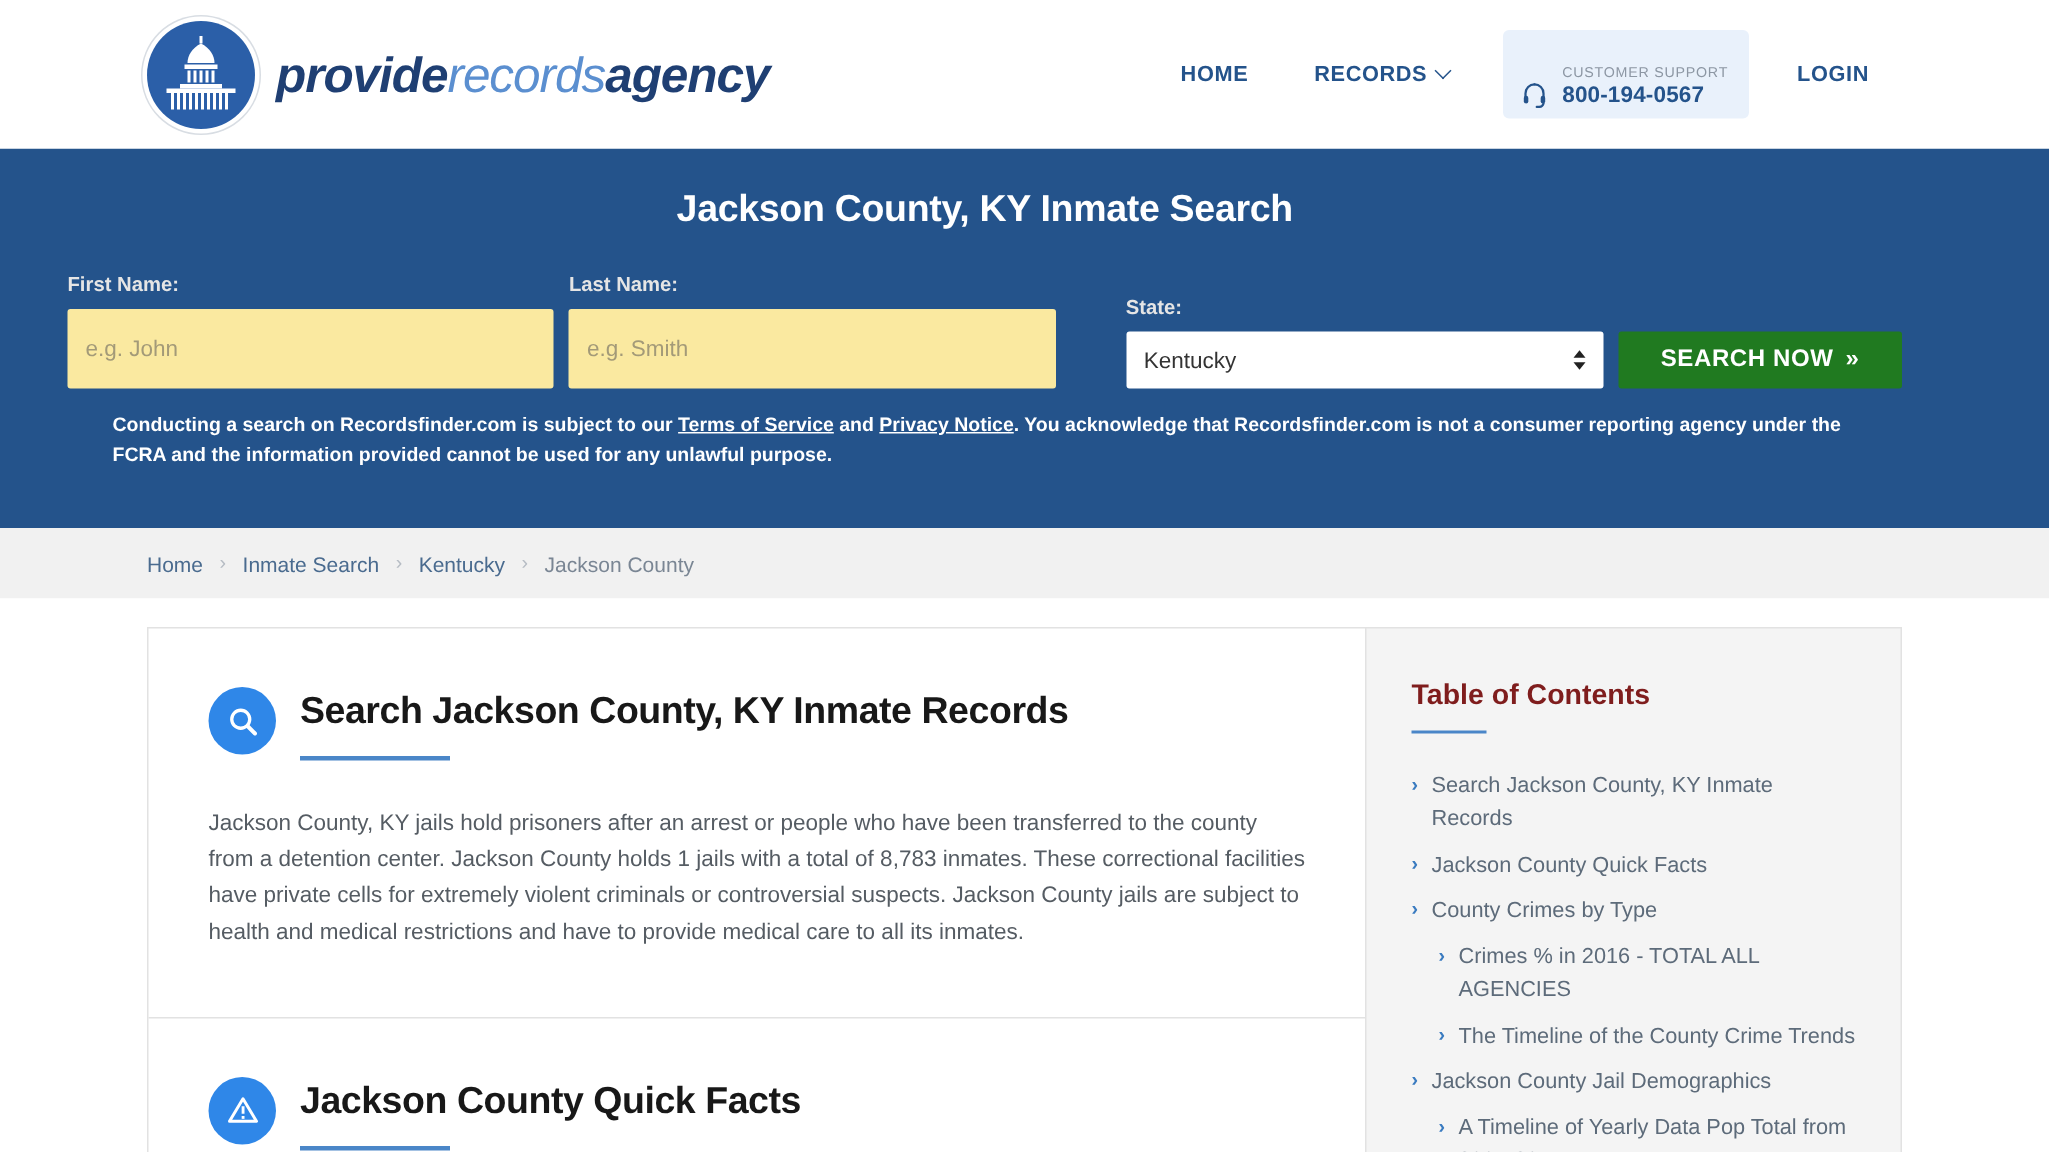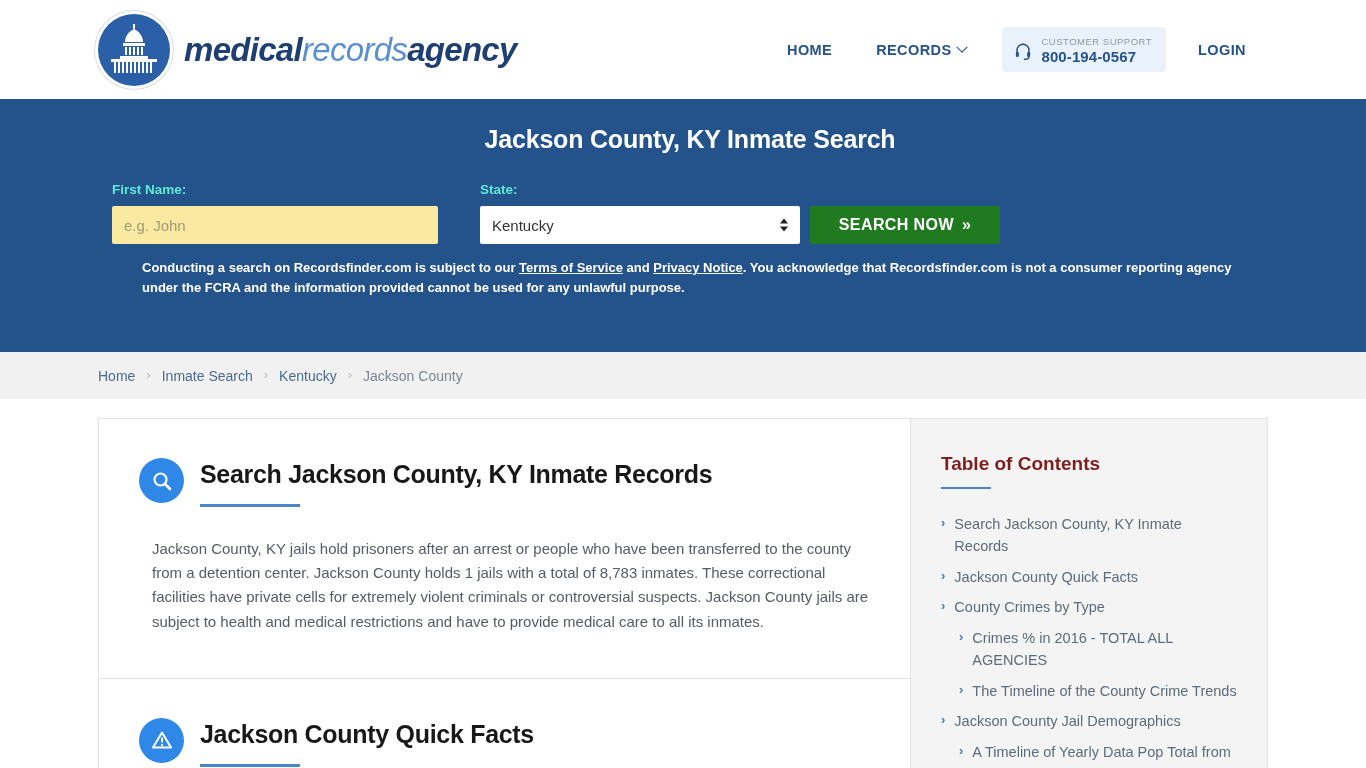--- a/index.html
+++ b/index.html
@@ -65,23 +65,23 @@
     display: inline-block;
     width: 8px; height: 8px;
     border-right: 1.6px solid #24538b;
     border-bottom: 1.6px solid #24538b;
     transform: rotate(45deg) translate(-2px, -2px);
   }
   .support-box {
     background: #e9f1fb;
     border-radius: 4px;
     display: flex;
-    align-items: center;
+    align-items: flex-end;
     gap: 9px;
-    padding: 10px 14px 7px 12px;
+    padding: 24px 14px 7px 12px;
     margin: 0 10px 0 14px;
     cursor: pointer;
   }
   .support-text { line-height: 1.05; }
   .support-label {
     display: block;
     font-size: 9.5px;
     color: #8d97a4;
     letter-spacing: 0.5px;
     margin-bottom: 2px;
@@ -90,48 +90,48 @@
     display: block;
     font-size: 15px;
     font-weight: 700;
     color: #24538b;
     letter-spacing: 0.1px;
   }
 
   
   .search-band {
     background: #24538b;
-    padding: 26px 98px 24px 112px;
+    padding: 26px 98px 24px 45px;
     height: 253px;
   }
   .band-title {
     color: #ffffff;
     font-size: 25px;
     font-weight: 700;
     text-align: center;
     margin-bottom: 28px;
     letter-spacing: -0.2px;
   }
   .search-form {
     display: flex;
     align-items: flex-end;
     gap: 0;
   }
   .field { display: flex; flex-direction: column; }
   .field-first { width: 326px; margin-right: 10px; }
   .field-last { width: 326px; margin-right: 15px; }
   .field-state { width: 320px; margin-right: 10px; margin-left: 32px; }
   .field-label {
-    color: #5eead4;
+    color: #e5e5e5;
     font-size: 13.5px;
     font-weight: 700;
     margin-bottom: 9px;
   }
   .text-input {
-    height: 38px;
+    height: 53px;
     border: none;
     background: #fae9a0;
     font-size: 15px;
     color: #4a4a4a;
     padding: 0 12px;
     font-family: "Liberation Sans", sans-serif;
     border-radius: 2px;
   }
   .text-input::placeholder { color: #a39a78; }
   .state-select {
@@ -253,21 +253,20 @@
     width: 100px;
     height: 3px;
     background: #4a86c8;
     margin-top: 15px;
   }
   .sec-body {
     margin-top: 30px;
     font-size: 15px;
     line-height: 1.62;
     color: #555c63;
-    margin-left: 13px;
   }
 
   
   .sidebar {
     width: 358px;
     background: #f4f4f4;
     border: 1px solid #e2e2e2;
     padding: 34px 30px 30px 30px;
   }
   .toc-title {
@@ -328,21 +327,21 @@
           <rect x="36" y="47" width="2" height="12"></rect>
           <rect x="40" y="47" width="2" height="12"></rect>
           <rect x="44" y="47" width="2" height="12"></rect>
           <rect x="48" y="47" width="2" height="12"></rect>
           <rect x="52" y="47" width="2" height="12"></rect>
           <rect x="13" y="45" width="46" height="3"></rect>
         </g>
       </svg>
     </div>
     <div class="brand-wordmark">
-      <span class="wm-inmate">medical</span><span class="wm-records">records</span><span class="wm-finder">agency</span>
+      <span class="wm-inmate">provide</span><span class="wm-records">records</span><span class="wm-finder">agency</span>
     </div>
   </div>
 
   <nav class="main-nav">
     <a class="nav-link">
       <span>HOME</span>
     </a>
     <a class="nav-link">
       <span>RECORDS</span>
       <span class="chevron-down"></span>
@@ -370,20 +369,24 @@
 
 <section class="search-band">
   <h1 class="band-title">Jackson County, KY Inmate Search</h1>
 
   <form class="search-form">
     <div class="field field-first">
       <label class="field-label">First Name:</label>
       <input class="text-input" type="text" placeholder="e.g. John" style="">
     </div>
 
+    <div class="field field-last">
+      <label class="field-label">Last Name:</label>
+      <input class="text-input" type="text" placeholder="e.g. Smith" style="">
+    </div>
 
     <div class="field field-state">
       <label class="field-label">State:</label>
       <div class="select-wrap">
         <select class="state-select" style="width:100%">
           <option>Kentucky</option>
         </select>
         <span class="select-arrows">
           <span class="arrow-up"></span>
             <span class="arrow-dn"></span>

